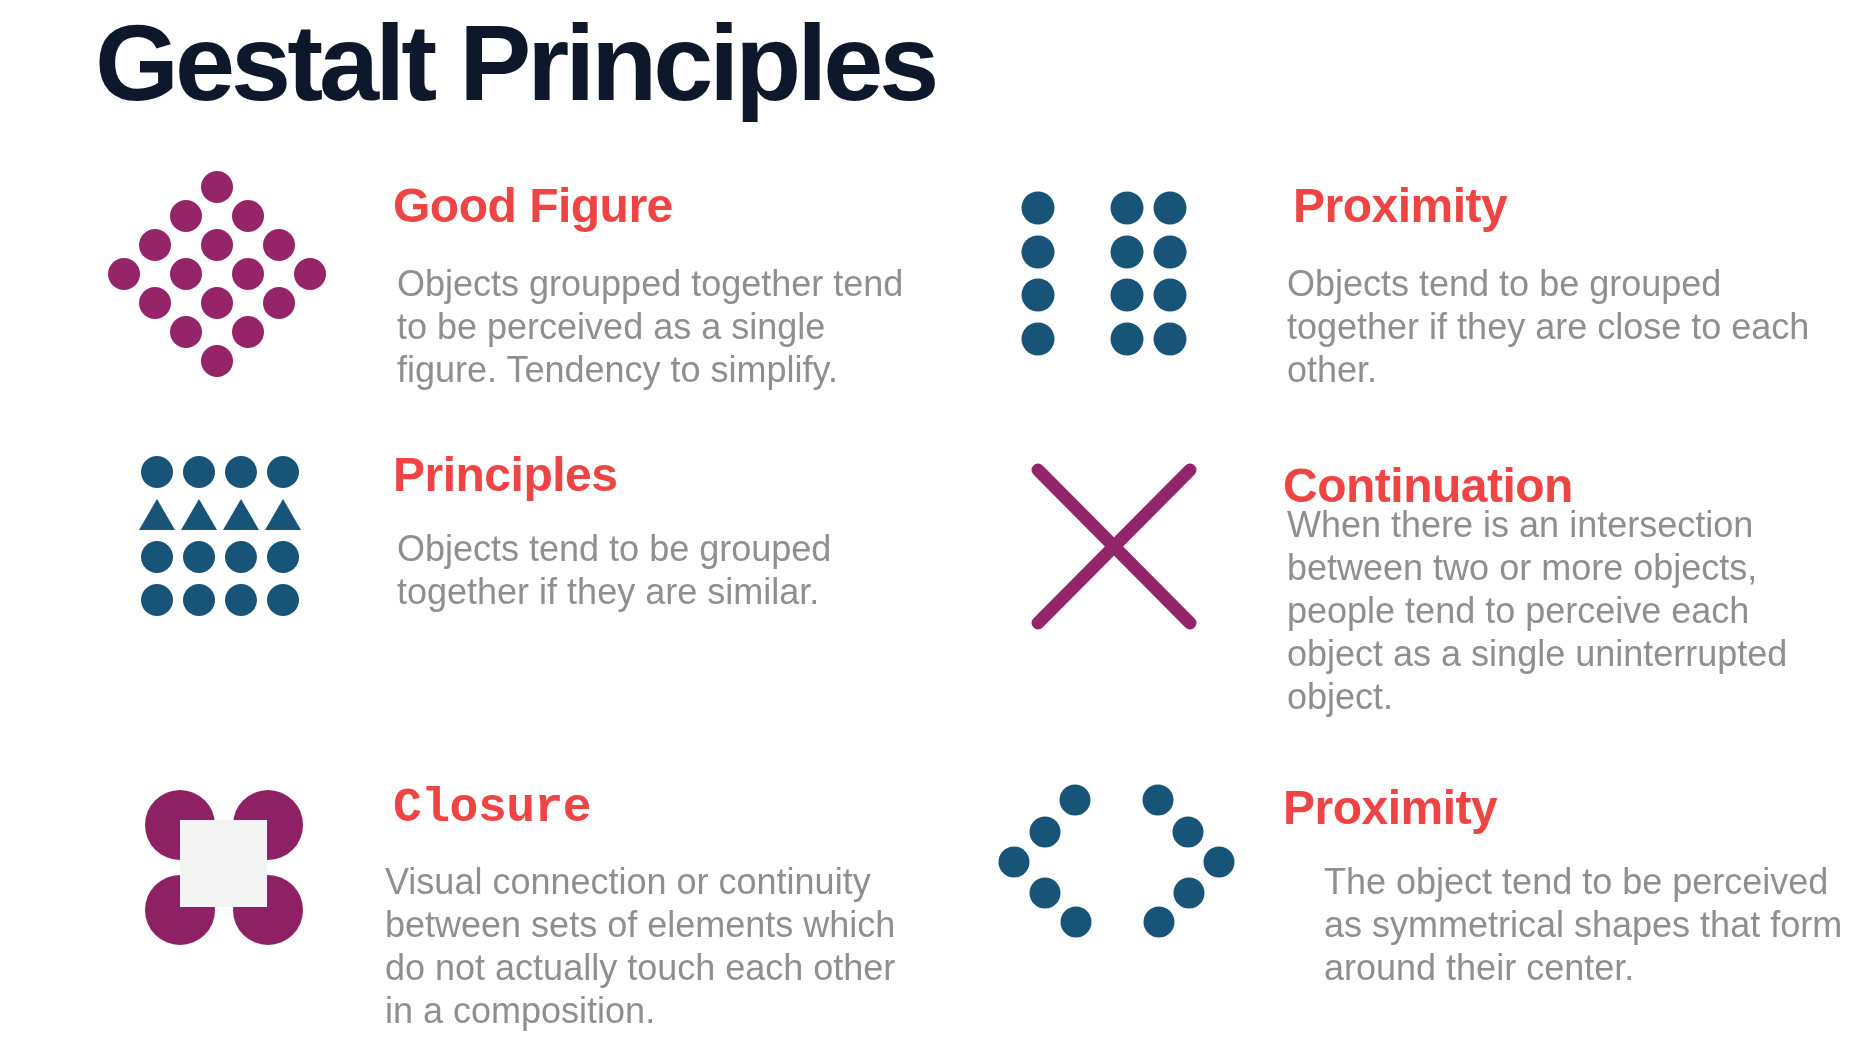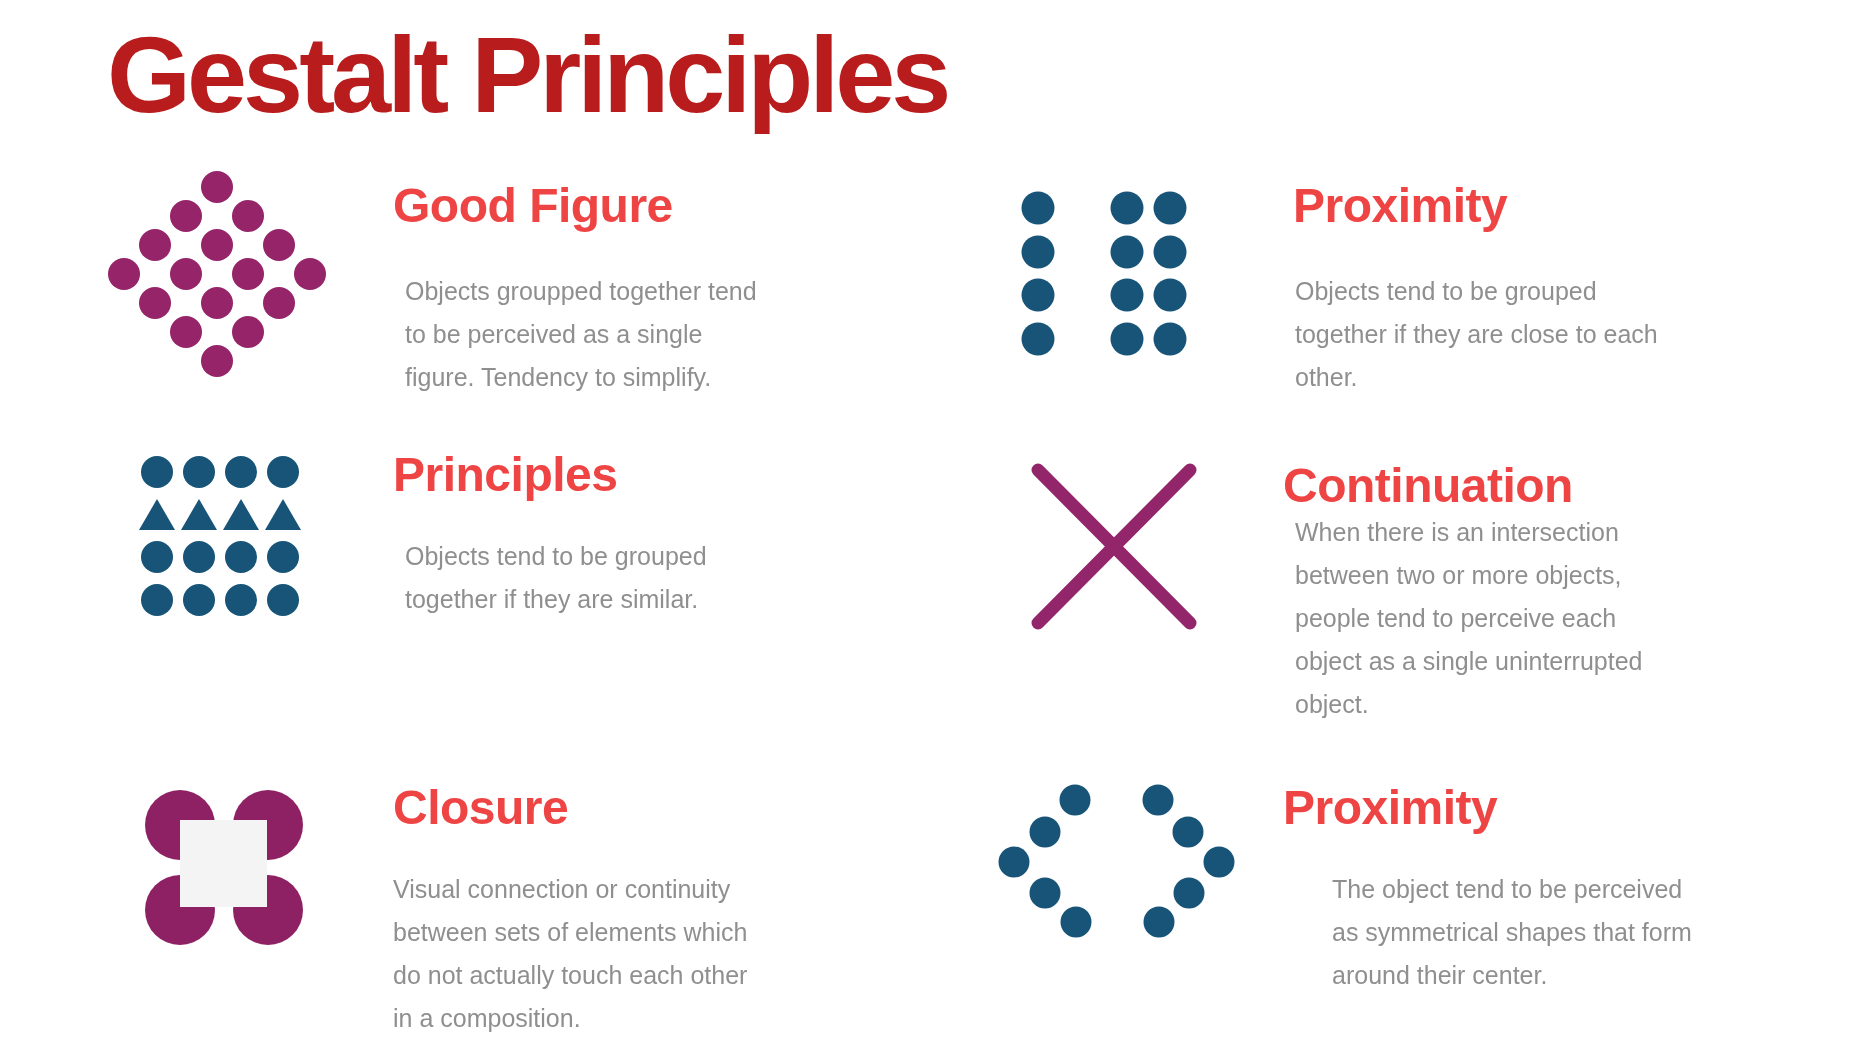--- a/index.html
+++ b/index.html
@@ -1,45 +1,45 @@
 <!DOCTYPE html>
 <html><head>
 <meta charset="utf-8">
 <style>
   html, body { margin:0; padding:0; }
   body {
     width:1857px; height:1045px; background:#ffffff; overflow:hidden; position:relative;
     font-family:"Liberation Sans","DejaVu Sans",sans-serif;
   }
   .page-title {
-    position:absolute; left:95px; top:4px; margin:12px;
+    position:absolute; left:95px; top:4px; margin:0;
     font-size:108px; font-weight:700; letter-spacing:-4px; line-height:1.1;
-    color:#b91c1c;
+    color:#0f172a;
   }
   .icon { position:absolute; }
   #icon-goodfigure   { left:100px;  top:165px; }
   #icon-proximity    { left:1018px; top:190px; }
   #icon-similarity   { left:138px;  top:453px; }
   #icon-continuation { left:1030px; top:462px; }
   #icon-closure      { left:143px;  top:786px; }
   #icon-symmetry     { left:998px;  top:782px; }
   .h {
     position:absolute; margin:0;
     font-size:48px; font-weight:700; letter-spacing:-0.5px; line-height:64px;
     color:#ef4444;
   }
   #h-goodfigure   { left:393px;  top:174px; }
   #h-proximity    { left:1283px; top:174px;margin-left:10px; }
   #h-similarity   { left:393px;  top:443px; }
   #h-continuation { left:1283px; top:454px; }
-  #h-closure      { left:393px;  top:776px; }
+  #h-closure      { left:393px;  top:776px;font-family:Liberation Mono, monospace; }
   #h-symmetry     { left:1283px; top:776px; }
   .d {
-    position:absolute; margin:12px; width:565px;
-    font-size:25px; line-height:43px; color:#8f8f8f;
+    position:absolute; margin:4px; width:565px;
+    font-size:36px; line-height:43px; color:#8f8f8f;
     white-space:pre-line;
   }
   #d-goodfigure   { left:393px;  top:258px; }
   #d-proximity    { left:1283px; top:258px; }
   #d-similarity   { left:393px;  top:523px; }
   #d-continuation { left:1283px; top:499px; }
   #d-closure      { left:381px;  top:856px; }
   #d-symmetry     { left:1320px; top:856px; }
 </style>
 </head>

